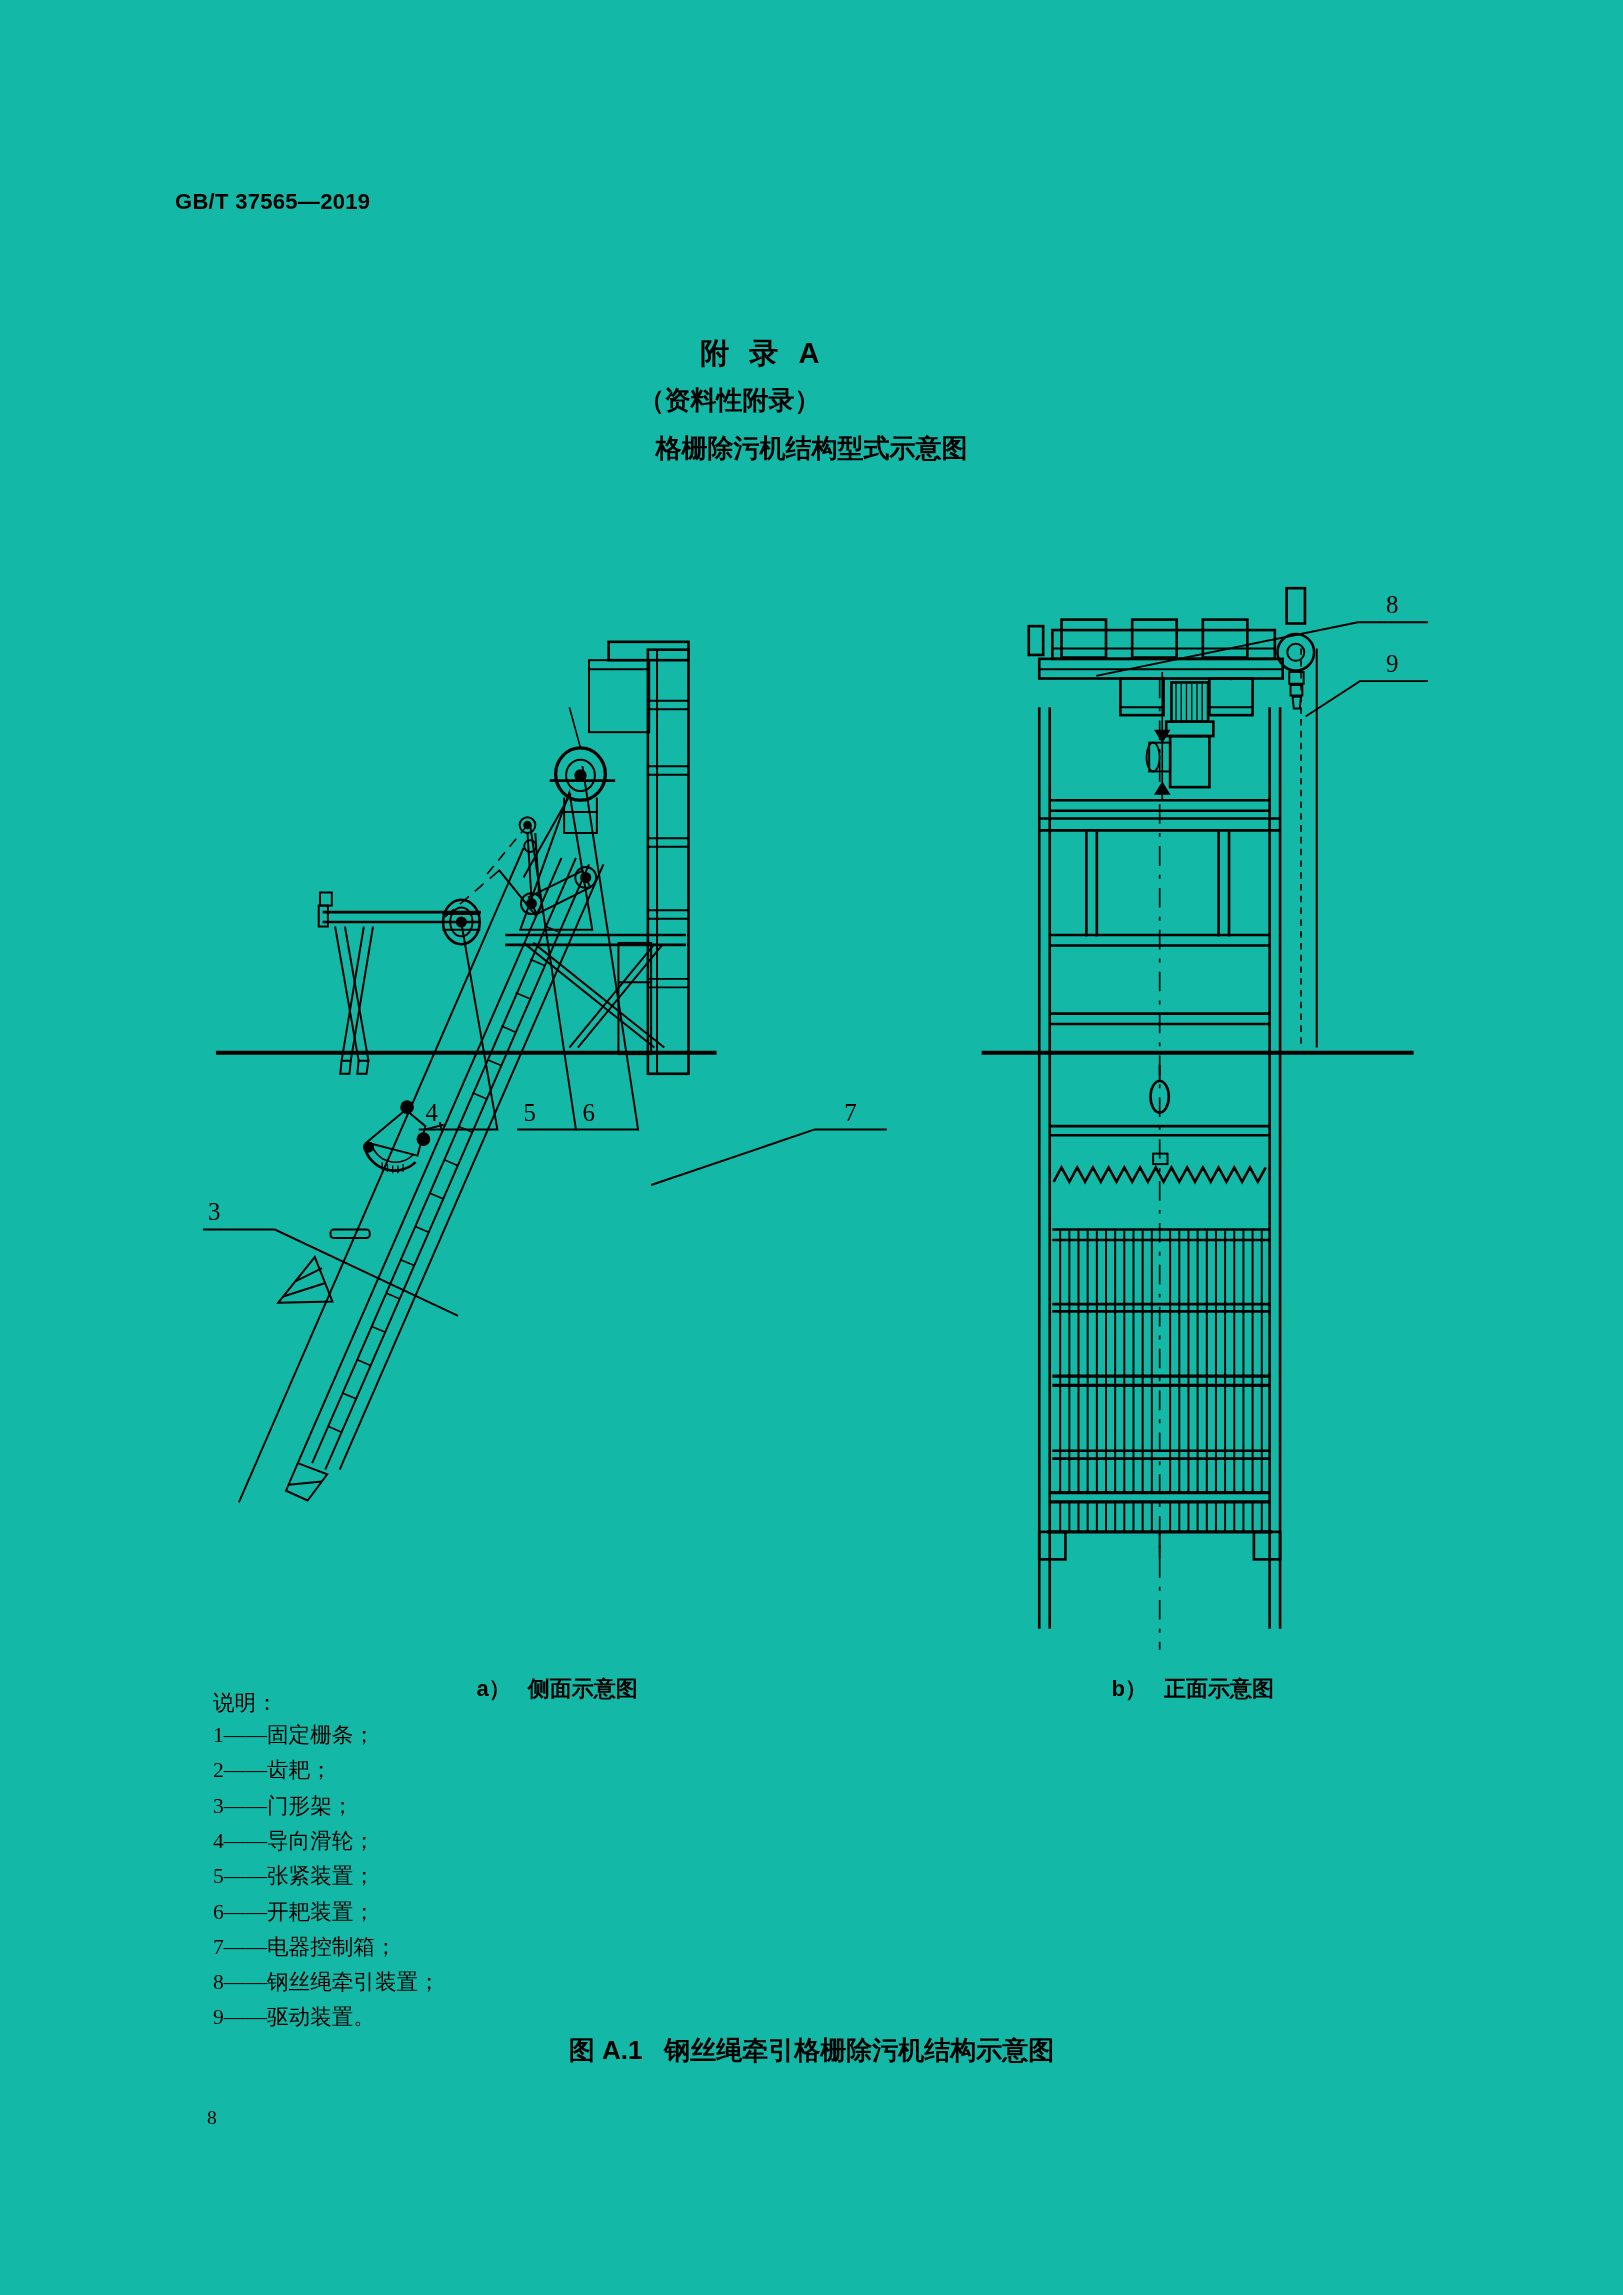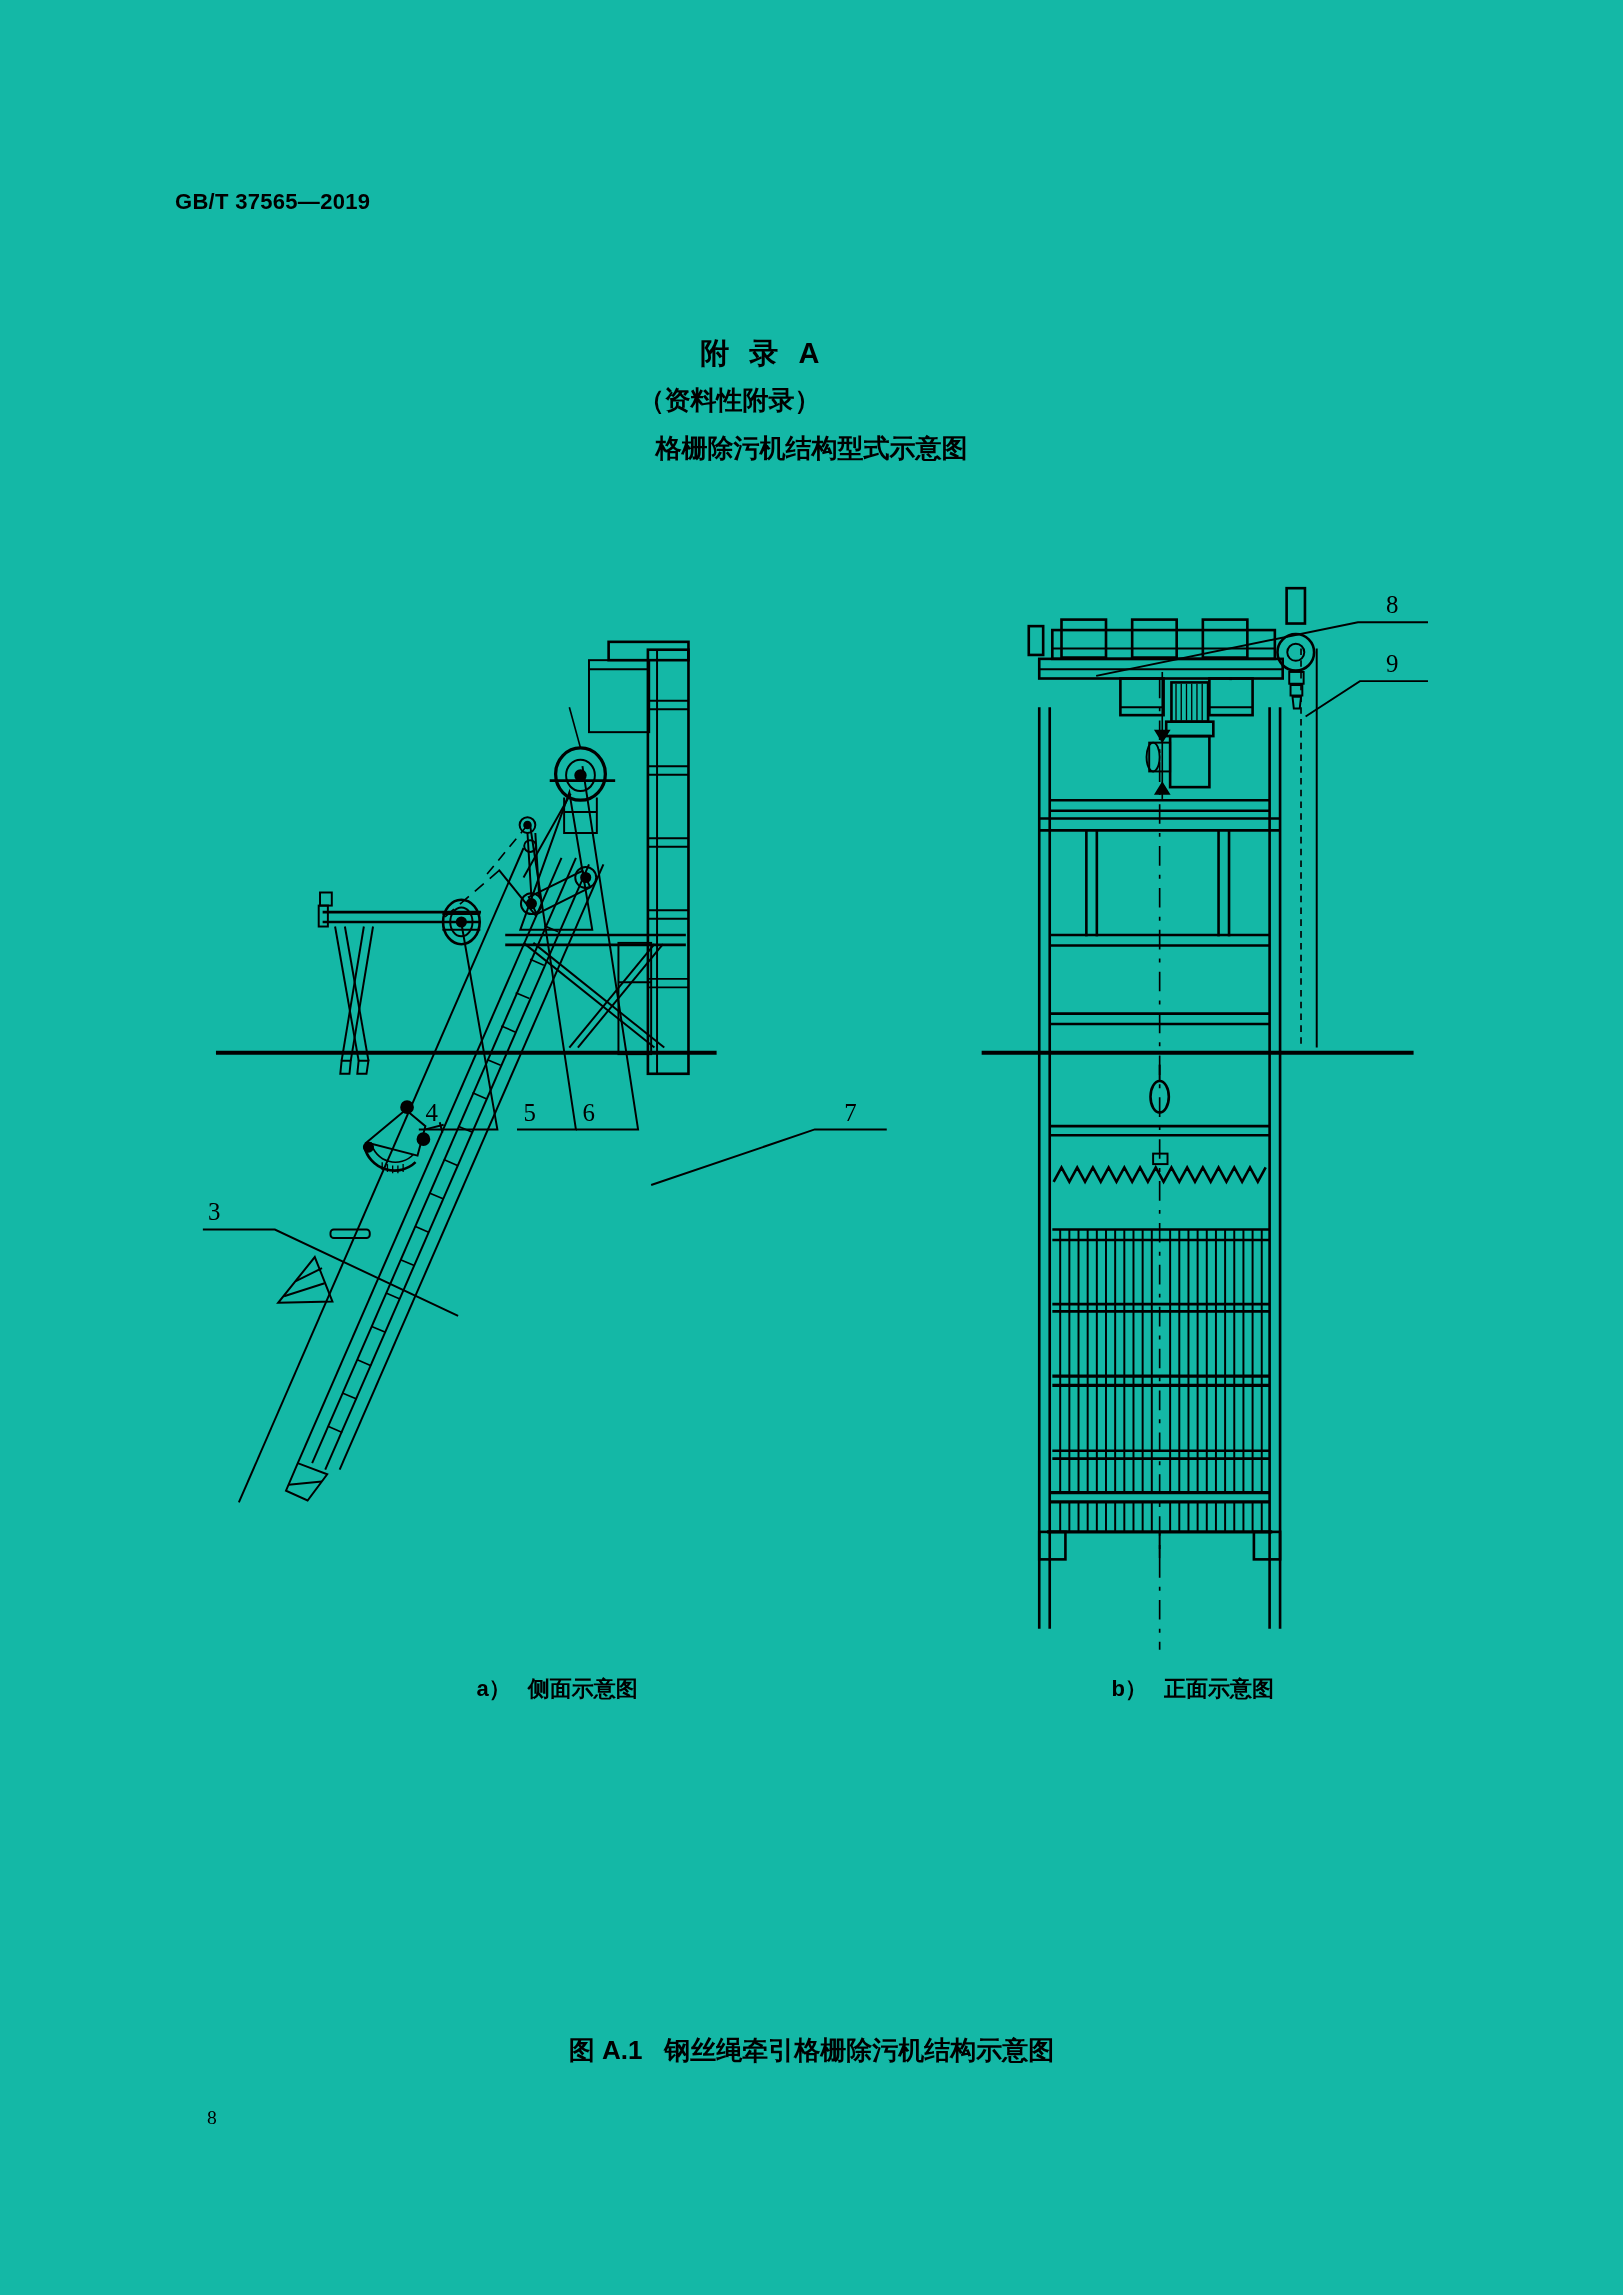--- a/index.html
+++ b/index.html
@@ -530,19 +530,31 @@
     </svg>
   </div>
 
   <div id="sub-caption-b" class="sub-caption">
     <span>b）</span><span style="display:inline-block;width:17px"></span><span>正面示意图</span>
   </div>
   <div id="sub-caption-a" class="sub-caption">
     <span>a）</span><span style="display:inline-block;width:17px"></span><span>侧面示意图</span>
   </div>
 
+  <div id="legend">
+    <div class="legend-head">说明：</div>
+    <div class="legend-item">1——固定栅条；</div>
+    <div class="legend-item">2——齿耙；</div>
+    <div class="legend-item">3——门形架；</div>
+    <div class="legend-item">4——导向滑轮；</div>
+    <div class="legend-item">5——张紧装置；</div>
+    <div class="legend-item">6——开耙装置；</div>
+    <div class="legend-item">7——电器控制箱；</div>
+    <div class="legend-item">8——钢丝绳牵引装置；</div>
+    <div class="legend-item">9——驱动装置。</div>
+  </div>
 
   <div id="figure-caption">图 A.1   钢丝绳牵引格栅除污机结构示意图</div>
 
   <div id="page-number">8</div>
 
 </div>
 
 
 </body></html>

